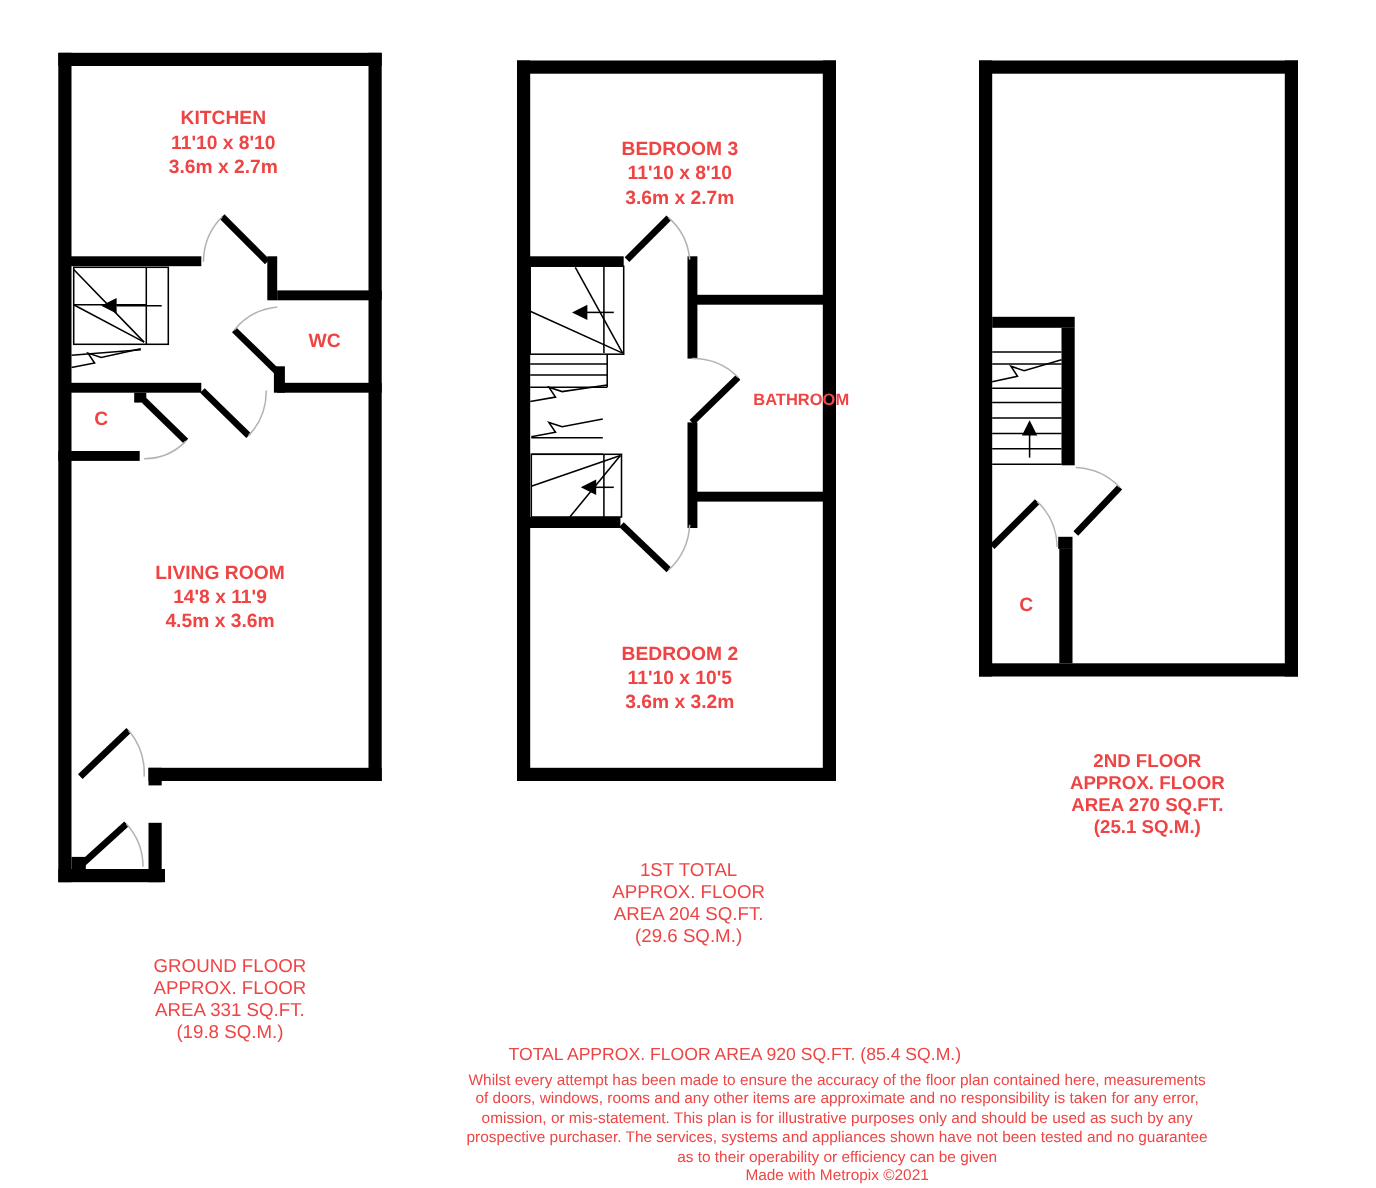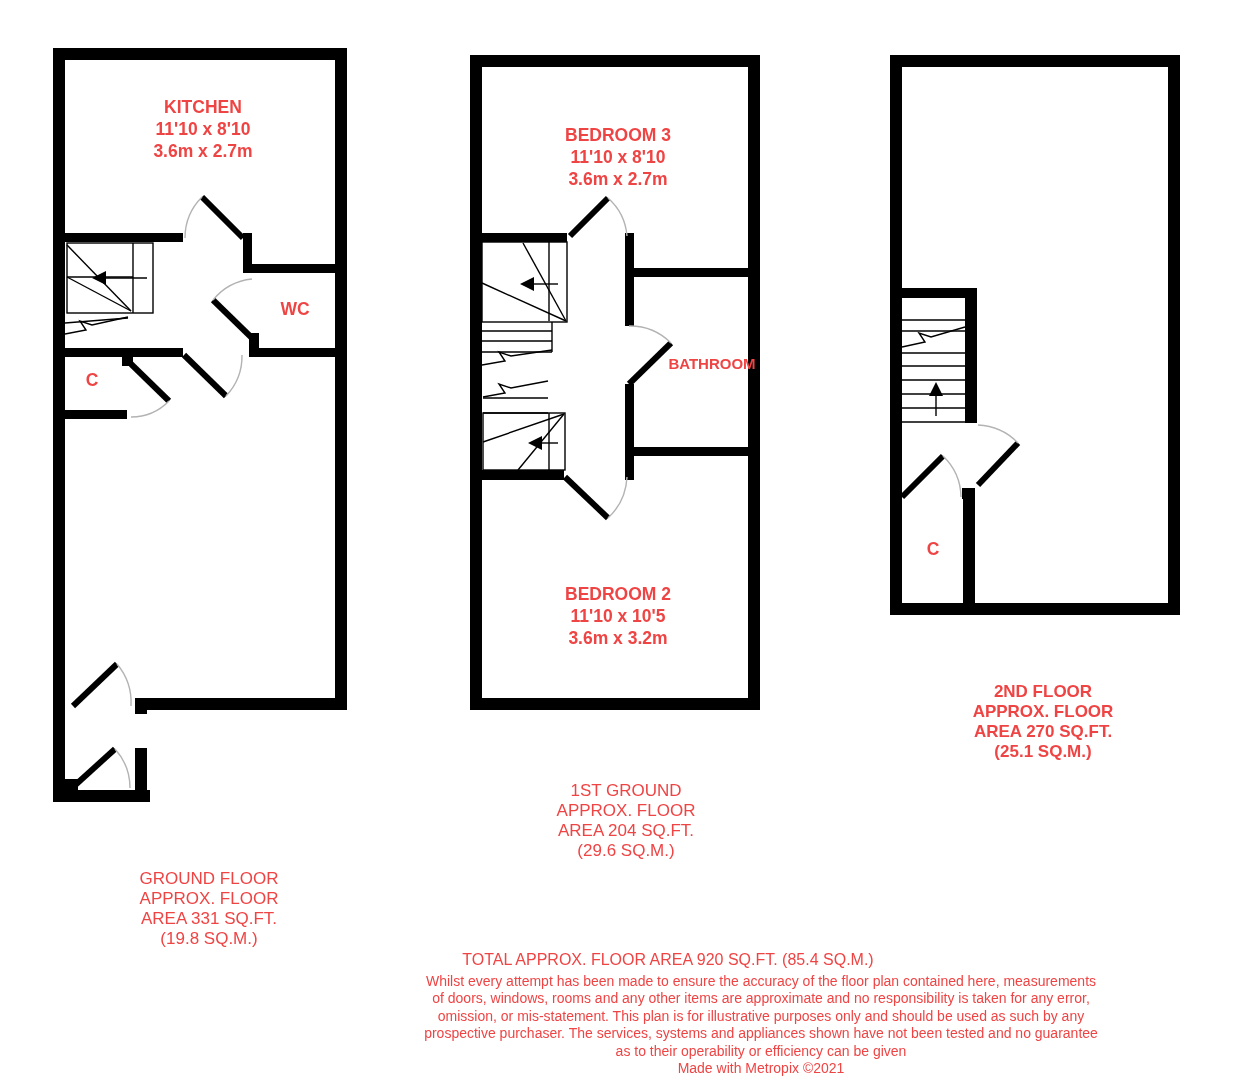--- a/index.html
+++ b/index.html
@@ -7,21 +7,21 @@
     position:relative;
     width:1251px;height:1080px;
     background:#ffffff;
     font-family:"Liberation Sans", sans-serif;
     color:#000;
     overflow:hidden;
   }
   .plan-svg{position:absolute;left:0;top:0;}
   .lbl{position:absolute;text-align:center;color:#ef4444;}
   .room-lbl{font-weight:bold;font-size:17.5px;line-height:22px;white-space:nowrap;}
-  .small-room-lbl{font-weight:bold;font-size:15px;line-height:18px;white-space:nowrap;}
+  .small-room-lbl{font-weight:bold;font-size:15px;line-height:18px;white-space:nowrap;text-align:right;}
   .caption{font-size:17px;line-height:20px;font-weight:normal;white-space:nowrap;}
   .total{font-size:16px;line-height:20px;white-space:nowrap;}
   .disclaimer{font-size:14px;line-height:17.4px;white-space:nowrap;}
 </style>
 </head>
 <body>
 
 <div class="canvas">
 
   <svg class="plan-svg" width="1251" height="1080" viewBox="0 0 1251 1080">
@@ -178,20 +178,25 @@
   </div>
 
   <div class="lbl room-lbl" style="left:265px;top:298px;width:60px;">
     <div>WC</div>
   </div>
 
   <div class="lbl room-lbl" style="left:72px;top:369px;width:40px;">
     <div>C</div>
   </div>
 
+  <div class="lbl room-lbl" style="left:100px;top:509px;width:200px;">
+    <div>LIVING ROOM</div>
+    <div>14'8 x 11'9</div>
+    <div>4.5m x 3.6m</div>
+  </div>
 
   <div class="lbl room-lbl" style="left:518px;top:96px;width:200px;margin-top:28px;">
     <div>BEDROOM 3</div>
     <div>11'10 x 8'10</div>
     <div>3.6m x 2.7m</div>
   </div>
 
   <div class="lbl small-room-lbl" style="left:652px;top:355px;width:120px;">
     <div>BATHROOM</div>
   </div>
@@ -208,21 +213,21 @@
   </div>
 
   <div class="lbl caption" style="left:109px;top:869px;width:200px;">
     <div>GROUND FLOOR</div>
     <div>APPROX. FLOOR</div>
     <div>AREA 331 SQ.FT.</div>
     <div>(19.8 SQ.M.)</div>
   </div>
 
   <div class="lbl caption" style="left:526px;top:781px;width:200px;">
-    <div>1ST GROUND</div>
+    <div>1ST TOTAL</div>
     <div>APPROX. FLOOR</div>
     <div>AREA 204 SQ.FT.</div>
     <div>(29.6 SQ.M.)</div>
   </div>
 
   <div class="lbl caption" style="left:943px;top:682px;width:200px;font-weight:bold;">
     <div>2ND FLOOR</div>
     <div>APPROX. FLOOR</div>
     <div>AREA 270 SQ.FT.</div>
     <div>(25.1 SQ.M.)</div>

